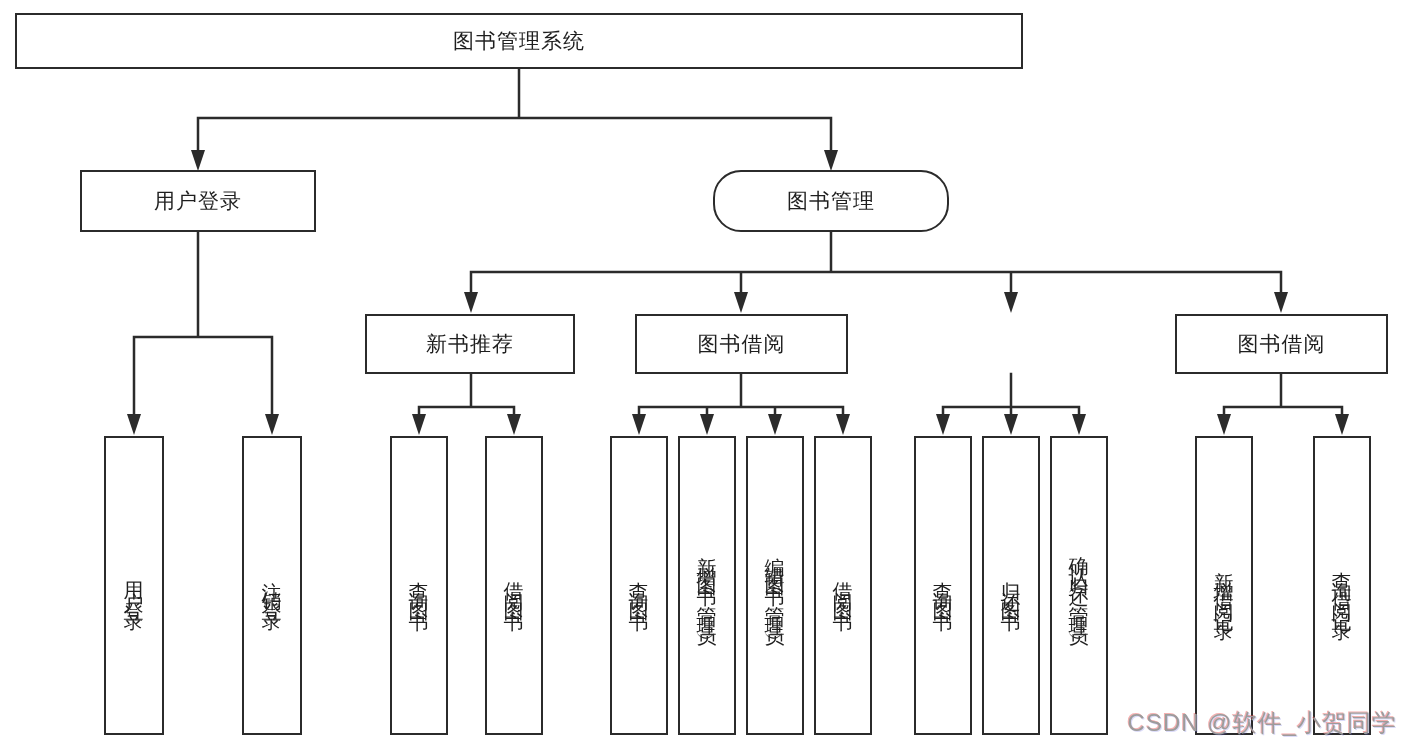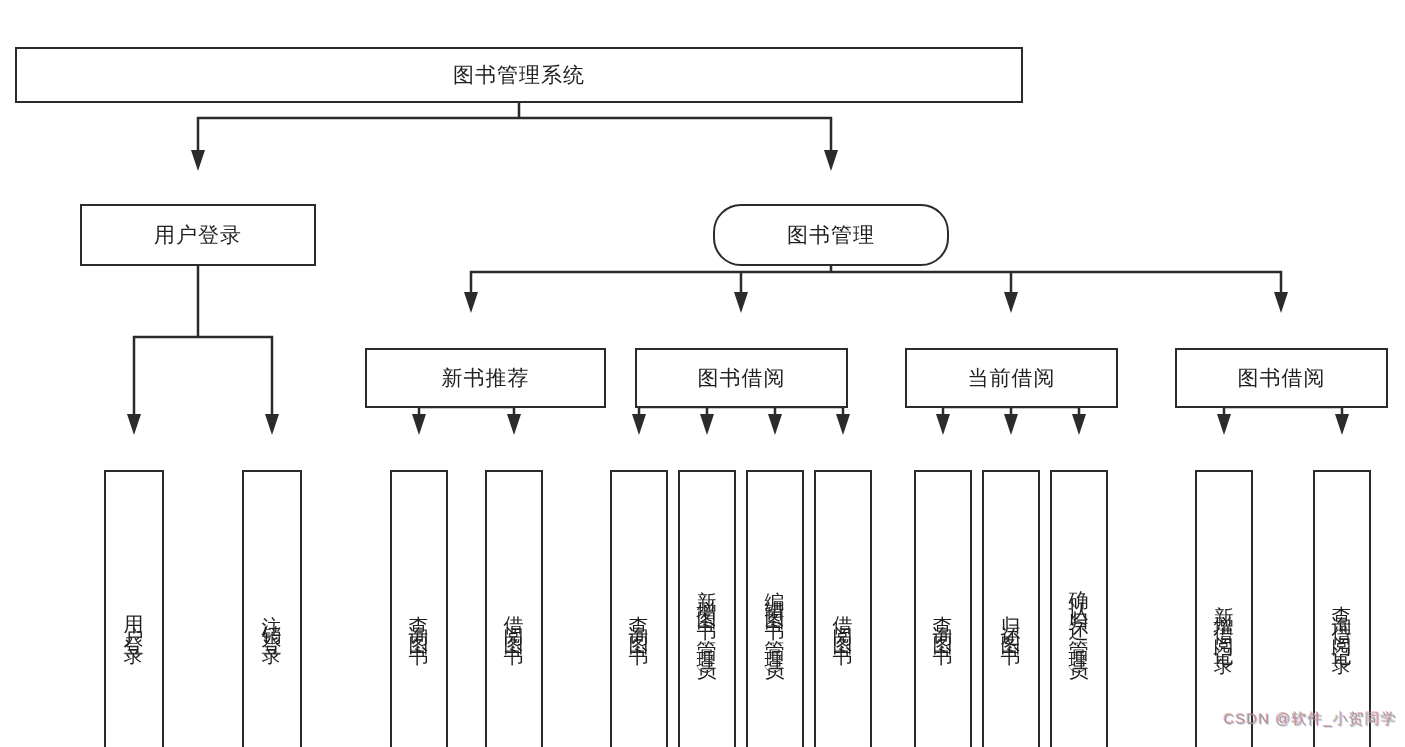--- a/index.html
+++ b/index.html
@@ -27,38 +27,37 @@
   }
   .node {
     position: absolute;
     border: 2px solid var(--line);
     background: var(--box-bg);
     color: var(--text);
     display: flex;
     align-items: center;
     justify-content: center;
     text-align: center;
-    margin-top: 34px;
   }
   .hbox {
     font-size: 21px;
     letter-spacing: 1px;
   }
   .vbox {
     writing-mode: vertical-rl;
     text-orientation: mixed;
     font-size: 20px;
     letter-spacing: 10px;
     line-height: 1;
   }
   .watermark {
     position: absolute;
     right: 8px;
-    bottom: 18px;
-    font-size: 15px;
+    bottom: 8px;
+    font-size: 24px;
     color: var(--watermark);
     letter-spacing: 1px;
     text-shadow: -1px -1px 0 rgba(228, 80, 80, 0.45), 1px 1px 0 rgba(110, 110, 230, 0.25);
     white-space: nowrap;
   }
 </style>
 </head>
 <body>
 
 <div class="canvas">
@@ -108,23 +107,22 @@
       <polygon points="1224,435 1217,414 1231,414"></polygon>
       <polygon points="1342,435 1335,414 1349,414"></polygon>
     </g>
   </svg>
 
   <div class="node hbox" style="left:15px; top:13px; width:1008px; height:56px;">图书管理系统</div>
 
   <div class="node hbox" style="left:80px; top:170px; width:236px; height:62px;">用户登录</div>
   <div class="node hbox" style="left:713px; top:170px; width:236px; height:62px;border-radius:28px;">图书管理</div>
 
-  <div class="node hbox" style="left:365px; top:314px; width:241px; height:60px;">新书推荐</div>
+  <div class="node hbox" style="left:365px; top:314px; width:210px; height:60px;">新书推荐</div>
   <div class="node hbox" style="left:635px; top:314px; width:213px; height:60px;">图书借阅</div>
-  <div class="node hbox" style="left:905px; top:314px; width:213px; height:60px;">当前借阅</div>
   <div class="node hbox" style="left:1175px; top:314px; width:213px; height:60px;">图书借阅</div>
 
   <div class="node vbox" style="left:104px; top:436px; width:60px; height:299px;">用户登录</div>
   <div class="node vbox" style="left:242px; top:436px; width:60px; height:299px;">注销登录</div>
 
   <div class="node vbox" style="left:390px; top:436px; width:58px; height:299px;">查询图书</div>
   <div class="node vbox" style="left:485px; top:436px; width:58px; height:299px;">借阅图书</div>
 
   <div class="node vbox" style="left:610px; top:436px; width:58px; height:299px;">查询图书</div>
   <div class="node vbox" style="left:678px; top:436px; width:58px; height:299px;">新增图书（管理员）</div>

